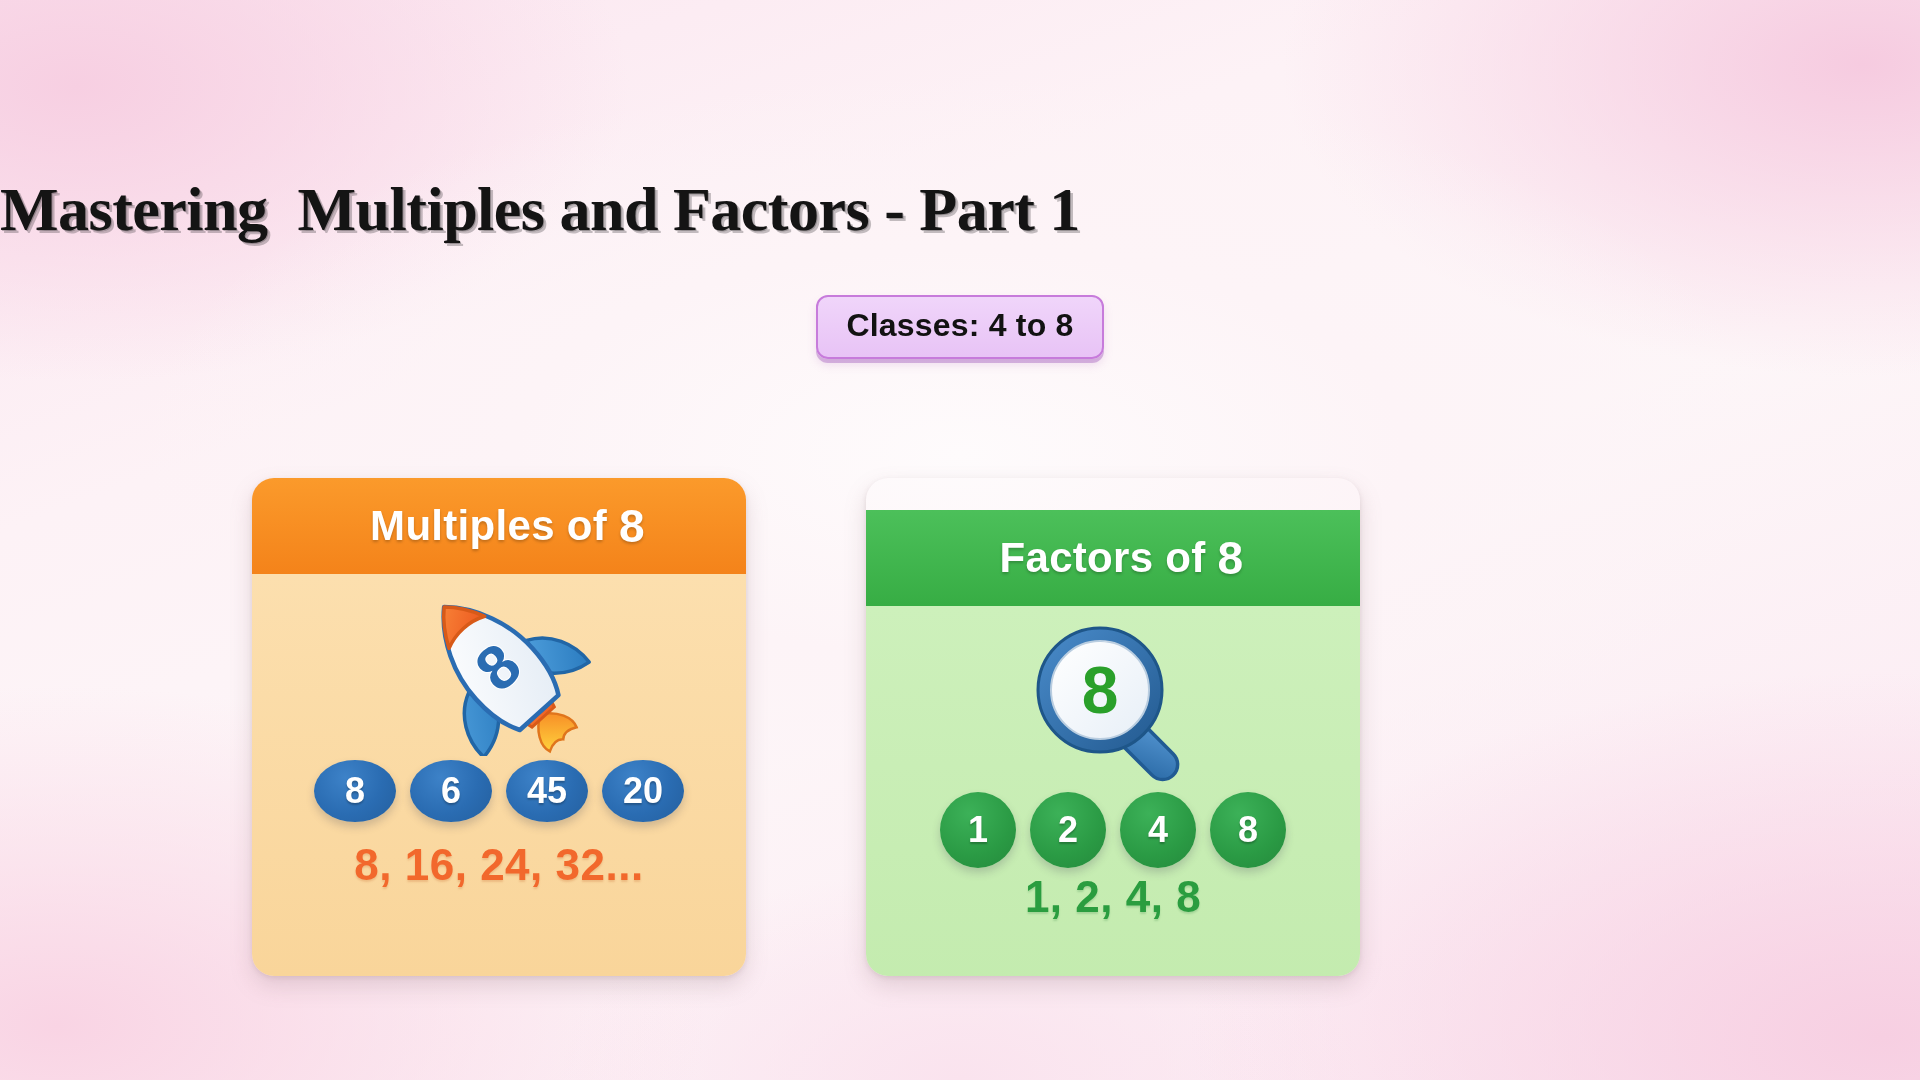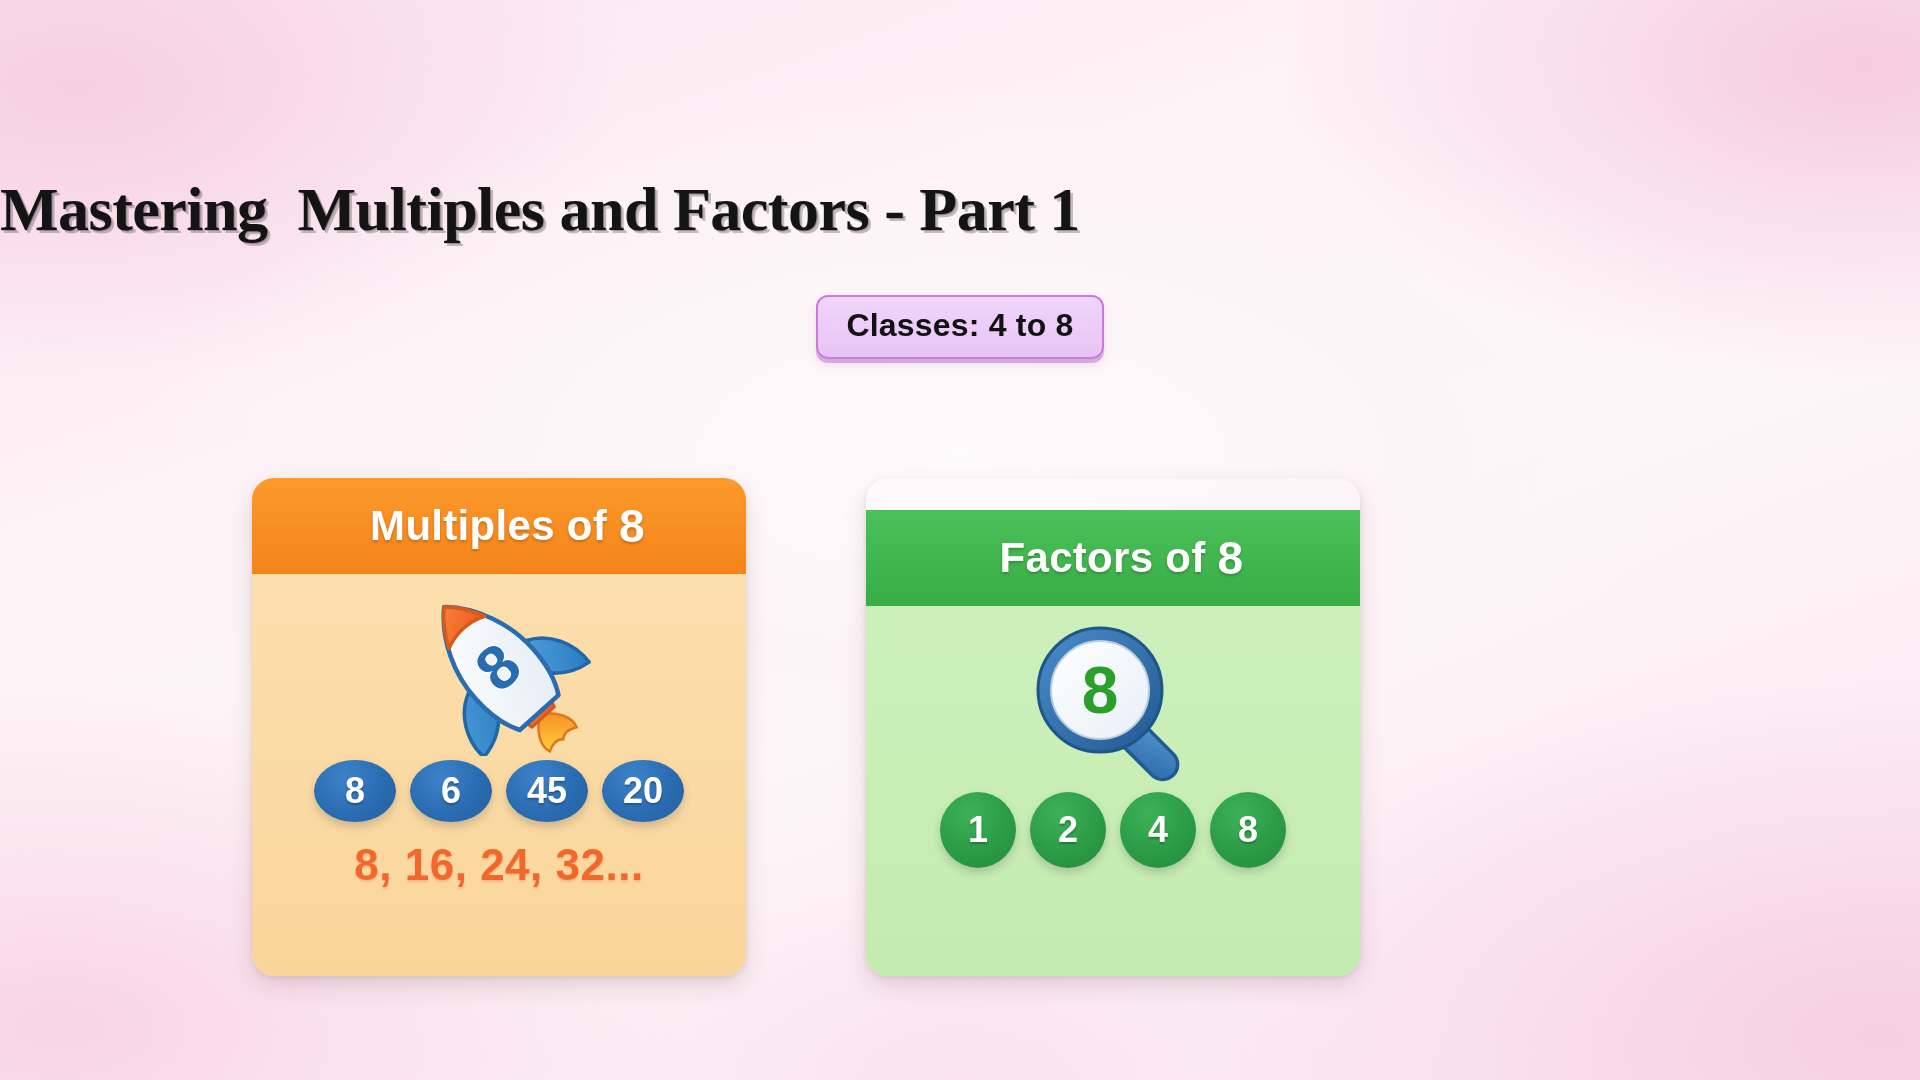--- a/index.html
+++ b/index.html
@@ -187,16 +187,17 @@
         </svg>
       </div>
 
       <div class="pill-row">
         <span class="pill">1</span>
         <span class="pill">2</span>
         <span class="pill">4</span>
         <span class="pill">8</span>
       </div>
 
+      <div class="caption">1, 2, 4, 8</div>
     </div>
   </div>
 
 </div>
 
 </body></html>

